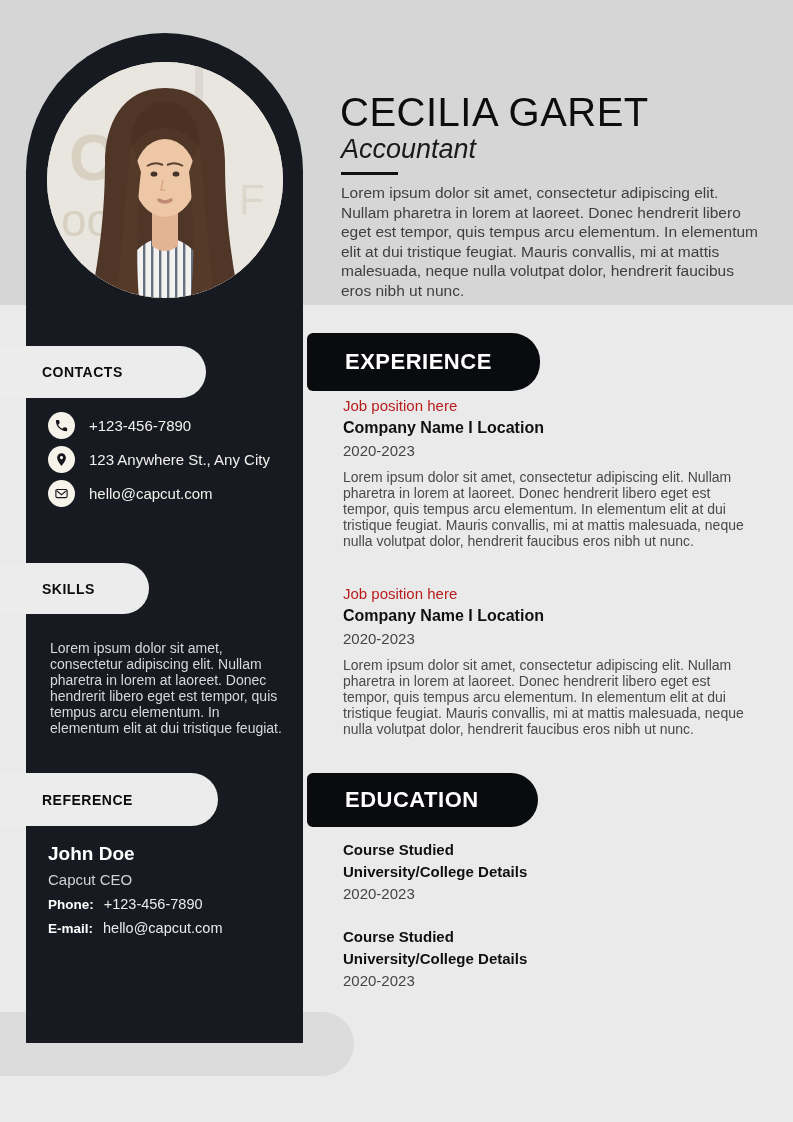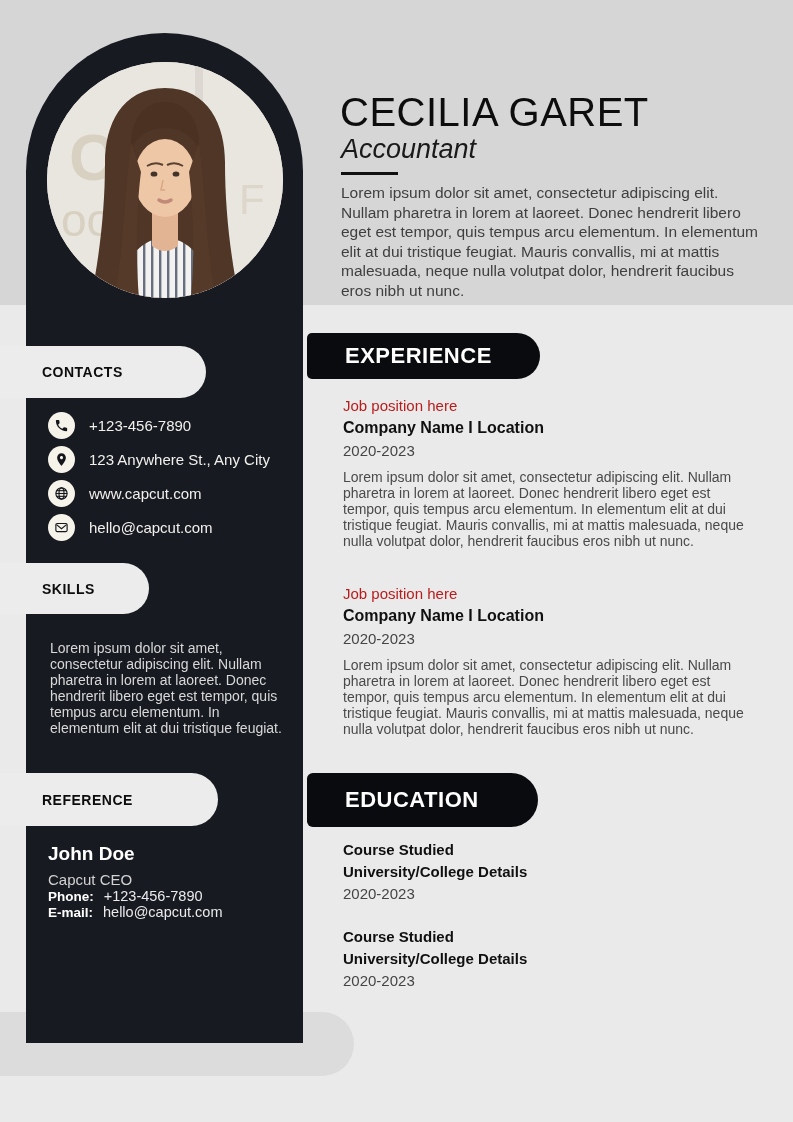--- a/index.html
+++ b/index.html
@@ -28,34 +28,34 @@
   .contact-row { display:flex; align-items:center; gap:14px; height:34px; }
   .cicon { width:27px; height:27px; border-radius:50%; background:#f6f3ea; display:flex; align-items:center; justify-content:center; flex:0 0 27px; }
   .cicon svg { width:15px; height:15px; display:block; }
   .ctext { color:#f2f0ec; font-size:15px; white-space:nowrap; }
 
   .skills-text { position:absolute; left:50px; top:640px; width:232px; color:#d8d8d8; font-size:14px; line-height:16px; }
 
   .ref { position:absolute; left:48px; top:843px; width:240px; }
   .ref-name { font-size:19px; font-weight:700; color:#ffffff; }
   .ref-role { font-size:15px; color:#d2d2d2; margin-top:6px; }
-  .ref-row { display:flex; gap:10px; align-items:baseline; }
+  .ref-row { display:flex; gap:10px; margin-top:8px; align-items:baseline; }
   .ref-label { font-weight:700; font-size:13.5px; color:#ffffff; }
   .ref-val { font-size:14.5px; color:#eaeaea; white-space:nowrap; }
 
   .name { position:absolute; left:340px; top:90px; font-size:40px; font-weight:400; color:#0d0d0d; letter-spacing:0.5px; white-space:nowrap; }
   .job-title { position:absolute; left:341px; top:134px; font-size:27px; font-style:italic; color:#1a1a1a; }
   .title-underline { position:absolute; left:341px; top:172px; width:57px; height:3px; background:#111; }
   .summary { position:absolute; left:341px; top:183px; width:420px; font-size:15.5px; line-height:19.5px; color:#3f3f3f; }
 
   .section-pill {
     position:absolute; background:#0a0b0e; color:#fff; font-weight:700; font-size:22px; letter-spacing:0.5px;
     display:flex; align-items:center; padding-left:38px; border-radius:6px 28px 28px 6px;
   }
-  .pill-experience { left:307px; top:333px; width:233px; height:46px; }
+  .pill-experience { left:307px; top:333px; width:233px; height:58px; }
   .pill-education  { left:307px; top:773px; width:231px; height:54px; }
 
   .xentry { position:absolute; left:343px; width:414px; }
   .xentry-1 { top:397px; }
   .xentry-2 { top:585px; }
   .x-pos   { font-size:15px; color:#b91c1c; }
   .x-co    { font-size:16px; font-weight:700; color:#101010; margin-top:5px; }
   .x-dates { font-size:15px; color:#454545; margin-top:5px; }
   .x-desc  { font-size:14px; line-height:16px; color:#4a4a4a; margin-top:10px; }
 
@@ -121,32 +121,20 @@
       <span class="cicon">
         <svg viewBox="0 0 24 24">
             <path fill="#14161c" fill-rule="evenodd" d="M12 2C8.13 2 5 5.13 5 9c0 5.25 7 13 7 13s7-7.75 7-13c0-3.87-3.13-7-7-7zm0 9.5c-1.38 0-2.5-1.12-2.5-2.5s1.12-2.5 2.5-2.5 2.5 1.12 2.5 2.5-1.12 2.5-2.5 2.5z"></path>
           </svg>
       </span>
       <span class="ctext">123 Anywhere St., Any City</span>
     </div>
     <div class="contact-row">
       <span class="cicon">
         <svg viewBox="0 0 24 24" fill="none" stroke="#14161c" stroke-width="1.8">
-            <circle cx="12" cy="12" r="9"></circle>
-            <ellipse cx="12" cy="12" rx="4" ry="9"></ellipse>
-            <line x1="3" y1="12" x2="21" y2="12"></line>
-            <line x1="4.2" y1="7.5" x2="19.8" y2="7.5"></line>
-            <line x1="4.2" y1="16.5" x2="19.8" y2="16.5"></line>
-          </svg>
-      </span>
-      <span class="ctext">www.capcut.com</span>
-    </div>
-    <div class="contact-row">
-      <span class="cicon">
-        <svg viewBox="0 0 24 24" fill="none" stroke="#14161c" stroke-width="1.8">
             <rect x="3" y="5.5" width="18" height="13" rx="2"></rect>
             <polyline points="4,7.5 12,14 20,7.5"></polyline>
           </svg>
       </span>
       <span class="ctext">hello@capcut.com</span>
     </div>
   </div>
 
   <div class="side-pill pill-skills">
     <span>SKILLS</span>

